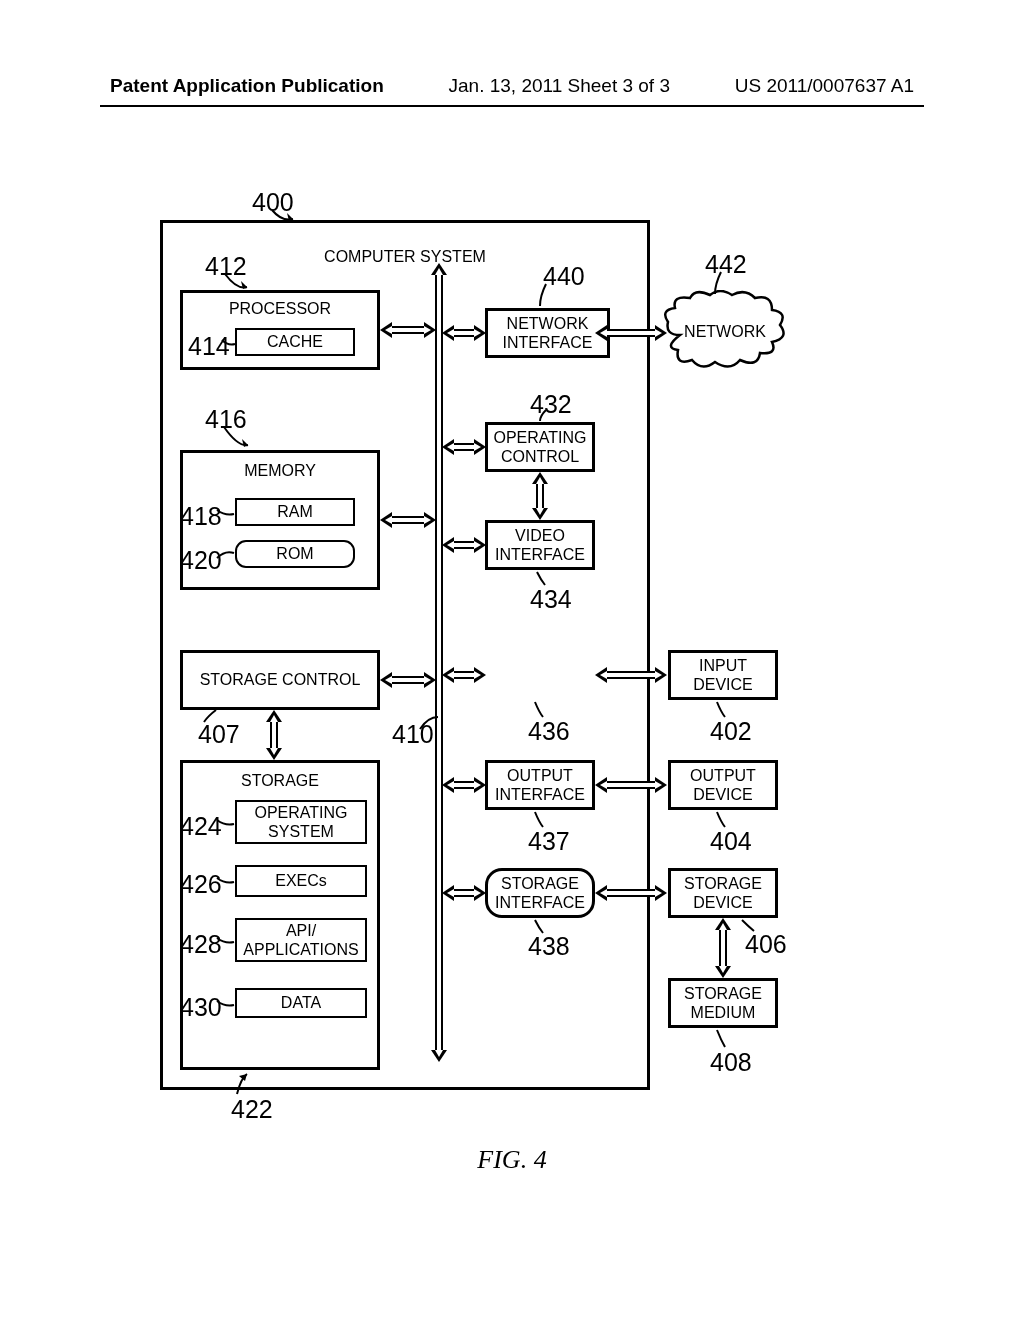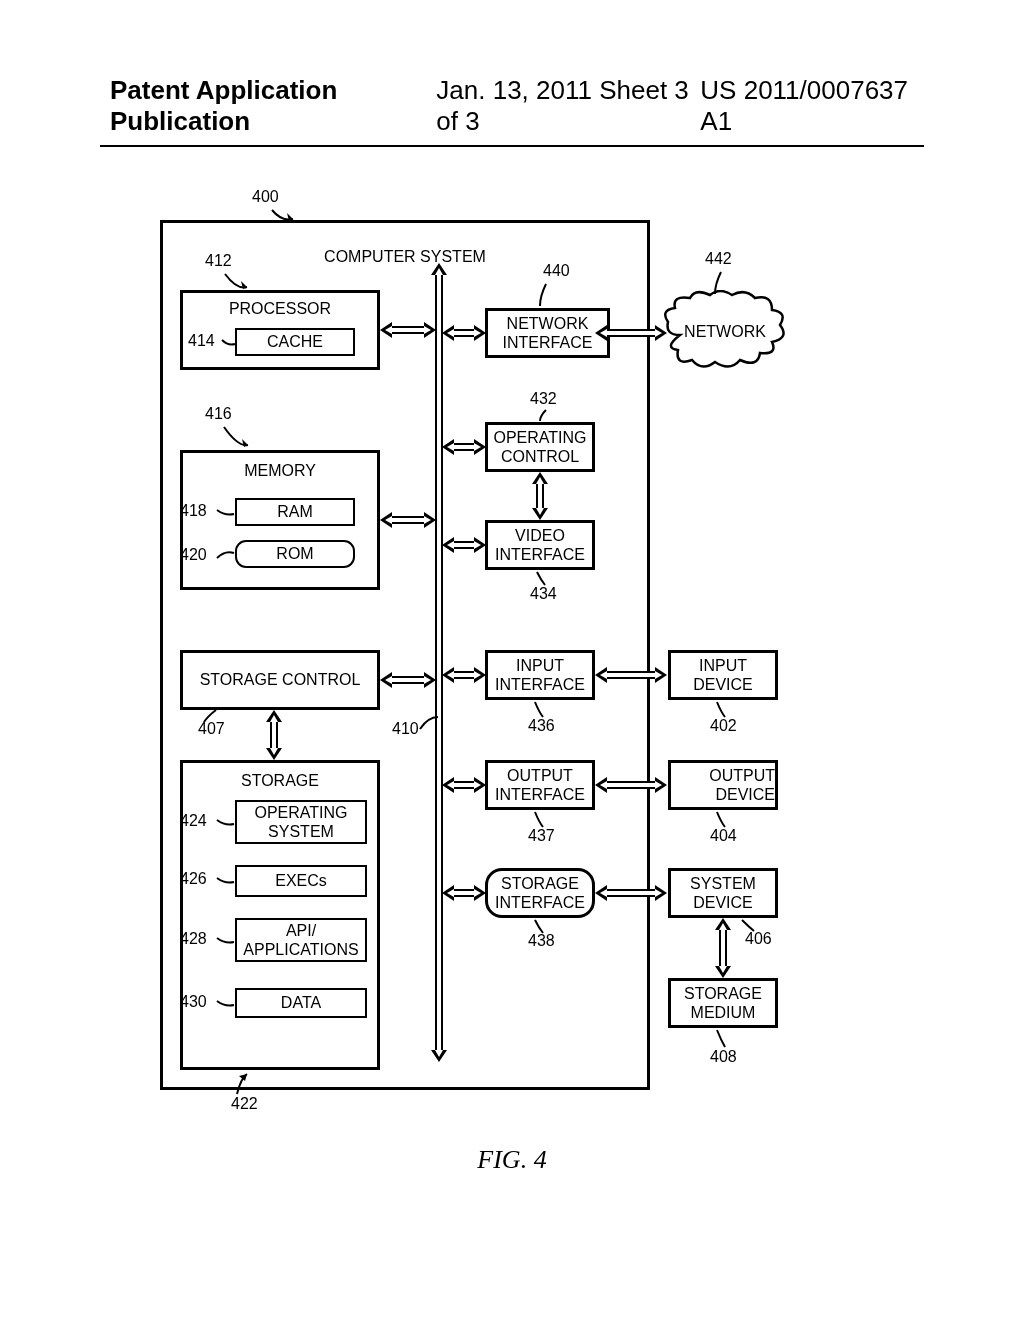--- a/index.html
+++ b/index.html
@@ -1,23 +1,23 @@
 <!DOCTYPE html>
 <html><head>
 <meta charset="utf-8">
 <style>
   * { box-sizing: border-box; margin: 0; padding: 0; }
   body { font-family: Arial, sans-serif; background: #fff; width: 1024px; height: 1320px; position: relative; }
-  .header { display: flex; justify-content: space-between; padding: 75px 110px 8px 110px; font-size: 26px; }
+  .header { display: flex; justify-content: space-between; padding: 75px 110px 8px 110px; font-size: 19px; }
   .header div:first-child { font-weight: bold; }
   .hr { border-top: 2px solid #000; margin: 0 100px; }
   .diagram { position: absolute; top: 200px; left: 140px; width: 700px; height: 930px; }
   .box { position: absolute; border: 2px solid #000; background: #fff; text-align: center; display: flex; align-items: center; justify-content: center; font-size: 16px; line-height: 1.2; }
   .box.thick { border-width: 3px; }
-  .label { position: absolute; font-size: 16px; }
+  .label { position: absolute; font-size: 25px; }
   .fig-label { position: absolute; top: 1145px; left: 0; width: 1024px; text-align: center; font-size: 26px; font-style: italic; font-family: 'Times New Roman', serif; }
   .arrow-line-h { position: absolute; border-top: 2px solid #000; border-bottom: 2px solid #000; height: 8px; background: #fff; }
   .arrow-line-v { position: absolute; border-left: 2px solid #000; border-right: 2px solid #000; width: 8px; background: #fff; }
   .arrow-head-r { position: absolute; width: 0; height: 0; border-top: 8px solid transparent; border-bottom: 8px solid transparent; border-left: 12px solid #000; }
   .arrow-head-r::after { content: ''; position: absolute; top: -4px; left: -12px; border-top: 4px solid transparent; border-bottom: 4px solid transparent; border-left: 7px solid #fff; }
   .arrow-head-l { position: absolute; width: 0; height: 0; border-top: 8px solid transparent; border-bottom: 8px solid transparent; border-right: 12px solid #000; }
   .arrow-head-l::after { content: ''; position: absolute; top: -4px; left: 5px; border-top: 4px solid transparent; border-bottom: 4px solid transparent; border-right: 7px solid #fff; }
   .arrow-head-u { position: absolute; width: 0; height: 0; border-left: 8px solid transparent; border-right: 8px solid transparent; border-bottom: 12px solid #000; }
   .arrow-head-u::after { content: ''; position: absolute; left: -4px; top: 5px; border-left: 4px solid transparent; border-right: 4px solid transparent; border-bottom: 7px solid #fff; }
   .arrow-head-d { position: absolute; width: 0; height: 0; border-left: 8px solid transparent; border-right: 8px solid transparent; border-top: 12px solid #000; }
@@ -154,23 +154,20 @@
     </svg>
 
   <div class="box thick" style="left:345px; top:320px; width:110px; height:50px;">
     <span>VIDEO INTERFACE</span>
   </div>
   <div class="label" style="left:390px; top:385px;">434</div>
   <svg style="position:absolute; left:395px; top:370px;" width="20" height="18">
       <path d="M2,2 Q6,10 10,15" stroke="#000" stroke-width="2" fill="none"></path>
     </svg>
 
-  <div class="box thick" style="left:345px; top:450px; width:110px; height:50px;">
-    <span>INPUT INTERFACE</span>
-  </div>
   <div class="label" style="left:388px; top:517px;">436</div>
   <svg style="position:absolute; left:393px; top:500px;" width="20" height="20">
       <path d="M2,2 Q6,12 10,17" stroke="#000" stroke-width="2" fill="none"></path>
     </svg>
 
   <div class="box thick" style="left:345px; top:560px; width:110px; height:50px;">
     <span>OUTPUT INTERFACE</span>
   </div>
   <div class="label" style="left:388px; top:627px;">437</div>
   <svg style="position:absolute; left:393px; top:610px;" width="20" height="20">
@@ -195,30 +192,30 @@
     </svg>
 
   <div class="box thick" style="left:528px; top:450px; width:110px; height:50px;">
     <span>INPUT DEVICE</span>
   </div>
   <div class="label" style="left:570px; top:517px;">402</div>
   <svg style="position:absolute; left:575px; top:500px;" width="20" height="20">
       <path d="M2,2 Q6,12 10,17" stroke="#000" stroke-width="2" fill="none"></path>
     </svg>
 
-  <div class="box thick" style="left:528px; top:560px; width:110px; height:50px;text-align:right;">
+  <div class="box thick" style="left:528px; top:560px; width:110px; height:50px;">
     <span>OUTPUT DEVICE</span>
   </div>
   <div class="label" style="left:570px; top:627px;">404</div>
   <svg style="position:absolute; left:575px; top:610px;" width="20" height="20">
       <path d="M2,2 Q6,12 10,17" stroke="#000" stroke-width="2" fill="none"></path>
     </svg>
 
   <div class="box thick" style="left:528px; top:668px; width:110px; height:50px;">
-    <span>SYSTEM DEVICE</span>
+    <span>STORAGE DEVICE</span>
   </div>
   <div class="label" style="left:605px; top:730px;">406</div>
   <svg style="position:absolute; left:600px; top:718px;" width="20" height="16">
       <path d="M2,2 Q8,8 14,13" stroke="#000" stroke-width="2" fill="none"></path>
     </svg>
 
   <div class="box thick" style="left:528px; top:778px; width:110px; height:50px;">
     <span>STORAGE MEDIUM</span>
   </div>
   <div class="label" style="left:570px; top:848px;">408</div>

